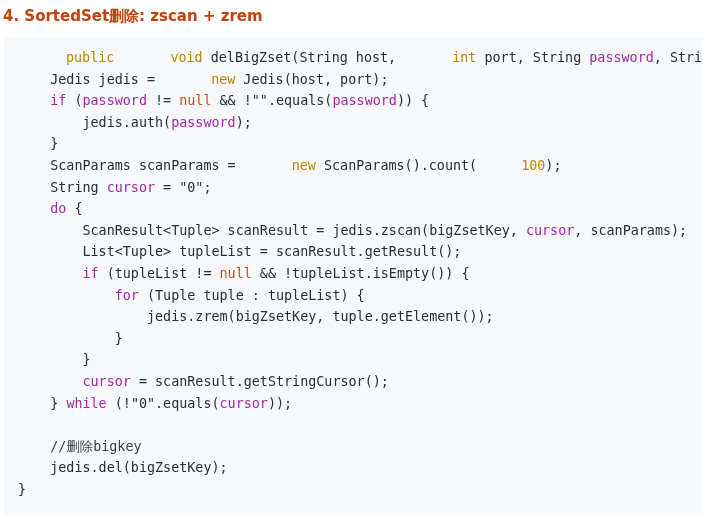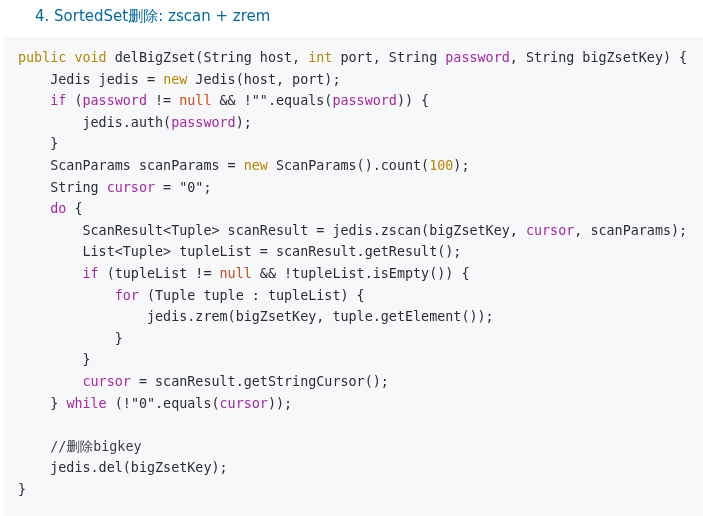--- a/index.html
+++ b/index.html
@@ -12,26 +12,25 @@
     width: 703px;
     height: 516px;
     overflow: hidden;
     font-family: "DejaVu Sans", "Liberation Sans", sans-serif;
     -webkit-font-smoothing: antialiased;
   }
 
   #page-title {
     font-family: "DejaVu Sans", "Liberation Sans", sans-serif;
     font-size: 15px;
-    font-weight: 400;
-    color: #0369a1;
+    font-weight: 700;
+    color: #c2410c;
     padding: 6px 0 0 3px;
     line-height: 20px;
     white-space: pre;
-    margin-left: 32px;
   }
 
   #code-block {
     position: absolute;
     left: 4px;
     top: 37px;
     width: 699px;
     height: 479px;
     background: #f7f8fa;
     padding: 10px 0 10px 14px;
@@ -45,23 +44,23 @@
     font-size: 13.4px;
     line-height: 21.6px;
     color: #2a2d34;
     white-space: pre;
     tab-size: 4;
   }
 
   .ln { display: block; height: 21.6px; white-space: pre; }
 
   
-  .kw   { color: #b58900; }             
+  .kw   { color: #b58900; margin-left: 48px; }             
   .kwp  { color: #a626a4; }             
-  .num  { color: #c18401; }             
+  .num  { color: #c18401; margin-left: 44px; }             
   .nul  { color: #cb4b16; }             
   .var  { color: #a626a4; }             
   .str  { color: #2a2d34; }             
   .cmt  { color: #3a3d44; }             
   .pl   { color: #2a2d34; }             
   .cjk  { font-family: "DejaVu Sans", "Liberation Sans", sans-serif; margin-top: 30px; }
 </style>
 </head>
 <body style="background: rgb(255, 255, 255);">
 

